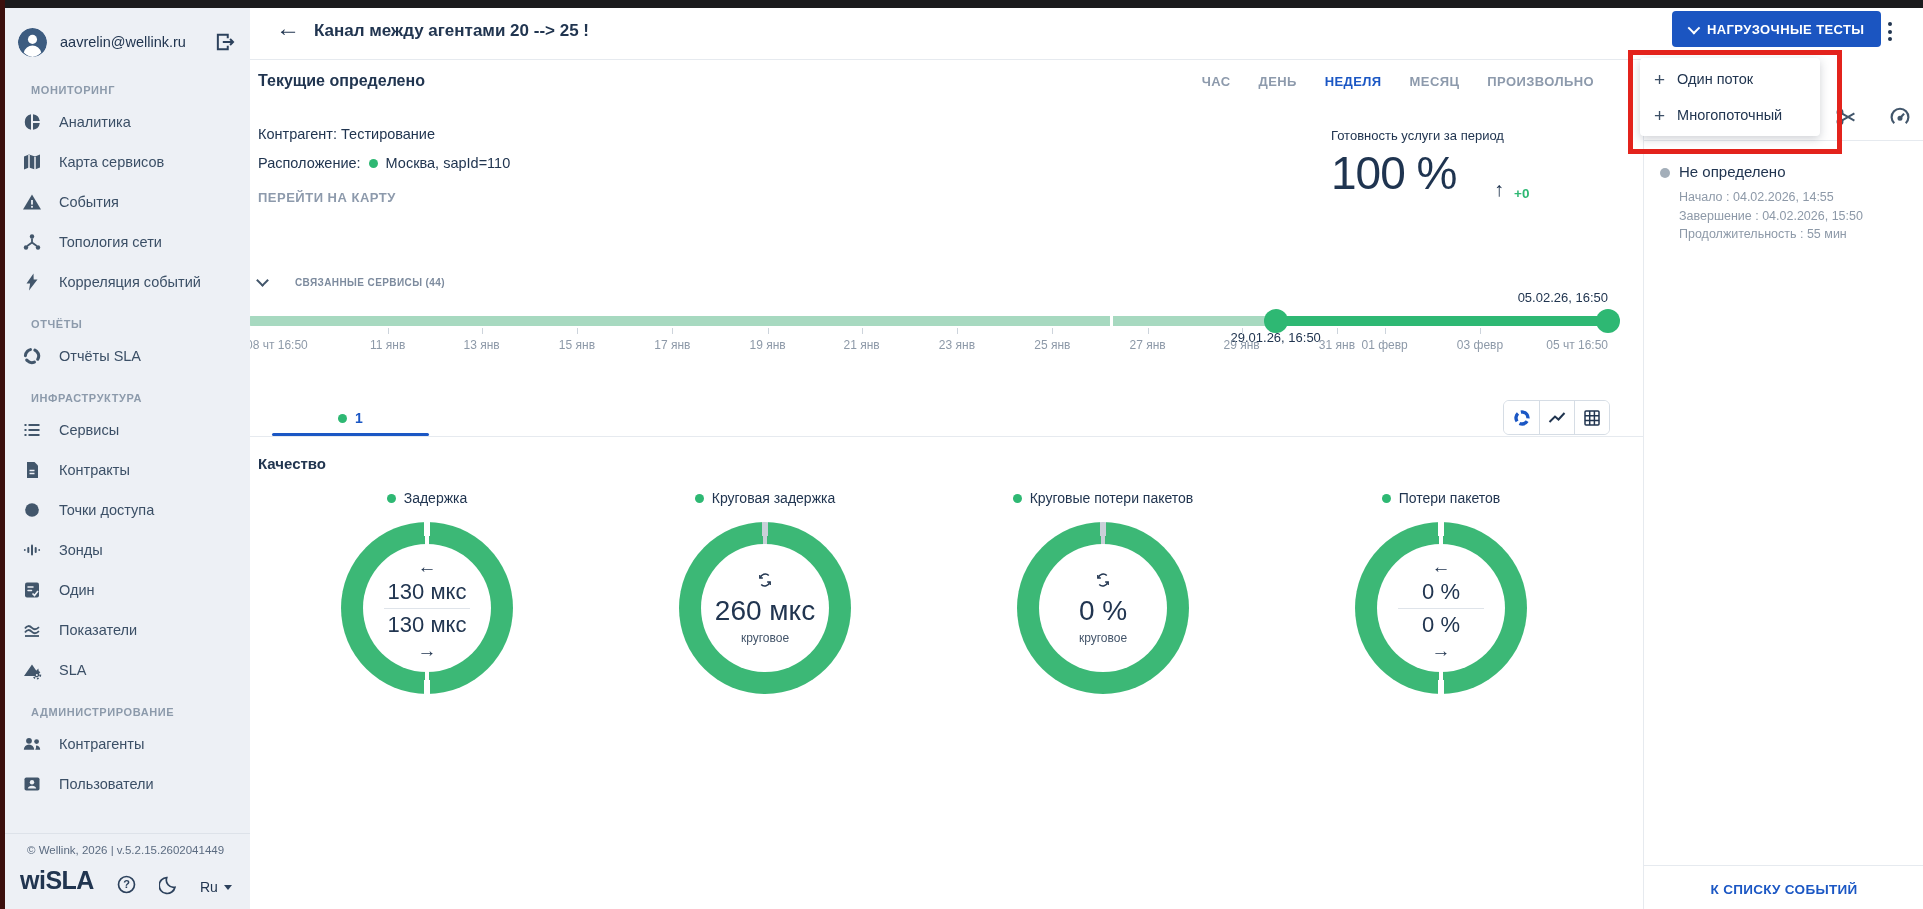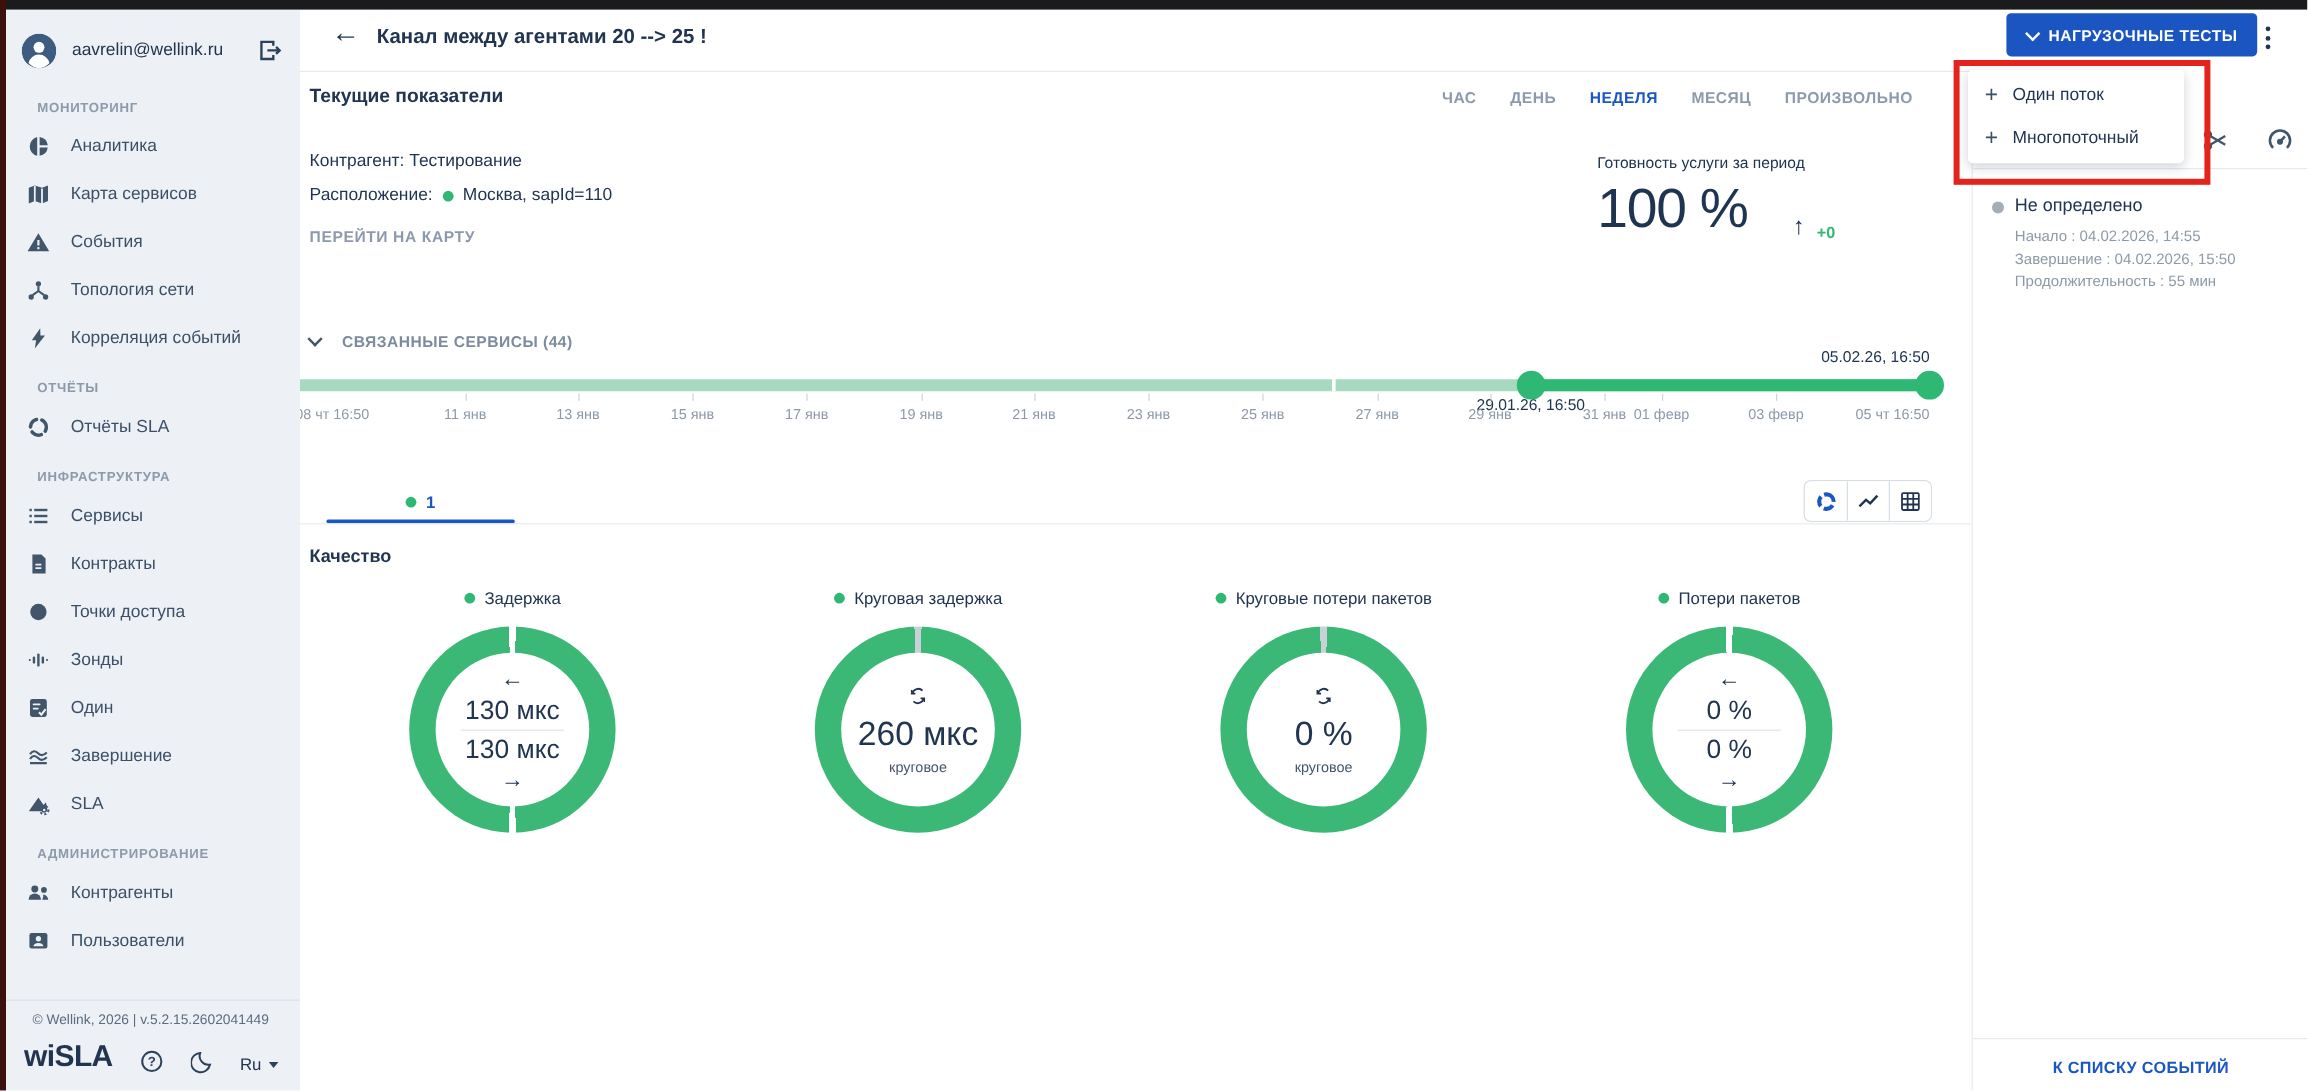--- a/index.html
+++ b/index.html
@@ -44,22 +44,22 @@
   .ptab{font-size:13px;font-weight:700;letter-spacing:.4px;color:#8d9aac;cursor:pointer;}
   .ptab.active{color:#1b57c4;}
   .counterparty{position:absolute;left:258px;top:126px;font-size:14.5px;color:#213550;}
   .loc-row{position:absolute;left:258px;top:155px;display:flex;align-items:center;gap:8px;font-size:14.5px;color:#213550;}
   .gdot{width:9px;height:9px;border-radius:50%;background:#2eb873;display:inline-block;}
   .map-link{position:absolute;left:258px;top:190px;font-size:13px;font-weight:700;letter-spacing:.5px;color:#8d9aac;cursor:pointer;}
   .avail-label{position:absolute;left:1331px;top:128px;font-size:13px;color:#213550;}
   .avail-value{position:absolute;left:1331px;top:146px;font-size:46px;font-weight:500;letter-spacing:-1px;color:#1f3450;}
   .avail-arrow{position:absolute;left:1494px;top:178px;font-size:20px;color:#213550;}
   .avail-delta{position:absolute;left:1514px;top:186px;font-size:13.5px;font-weight:600;color:#2eb873;}
-  .related{position:absolute;left:258px;top:277px;display:flex;align-items:center;gap:18px;cursor:pointer;
-    font-size:13px;font-weight:700;letter-spacing:.4px;color:#7d8b9e;}
+  .related{position:absolute;left:258px;top:277px;display:flex;align-items:center;gap:28px;cursor:pointer;
+    font-size:10px;font-weight:700;letter-spacing:.4px;color:#7d8b9e;}
   .related .chev{color:#42566b;transform:rotate(45deg);margin-top:-4px;}
 
   
   .timeline{position:absolute;left:246px;top:290px;width:1362px;height:72px;}
   .tl-date{position:absolute;top:0;font-size:13px;color:#213550;white-space:nowrap;}
   .tl-date.start{left:75.6%;transform:translateX(-50%);margin-top:40px;}
   .tl-date.end{right:0;}
   .tl-track{position:absolute;left:0;right:0;top:26px;height:10px;border-radius:5px;background:#a7d9c0;cursor:pointer;}
   .tl-sel{position:absolute;left:75.6%;right:0;top:0;bottom:0;background:#2eb873;border-radius:0 5px 5px 0;}
   .tl-gap{position:absolute;left:63.4%;top:0;bottom:0;width:3px;background:#fff;}
@@ -254,21 +254,21 @@
         <span class="s-lbl">Один</span>
       </div>
       <div class="s-item">
         <span class="s-icn">
             <svg viewBox="0 0 20 20" width="20" height="20" fill="none" stroke="#42566b" stroke-width="1.8">
               <path d="M3 8.5c2-3.2 4.5-3.2 7-.6 2 2 4.5 1.6 7-.8"></path>
               <path d="M3 12.5c2-3.2 4.5-3.2 7-.6 2 2 4.5 1.6 7-.8"></path>
               <path d="M3 16h14"></path>
             </svg>
           </span>
-        <span class="s-lbl">Завершение</span>
+        <span class="s-lbl">Показатели</span>
       </div>
       <div class="s-item">
         <span class="s-icn">
             <svg viewBox="0 0 20 20" width="20" height="20" fill="#42566b">
               <path d="M2 16 10 4.5l4.3 6.3 2-2.3 1.4 7.5Z"></path>
               <circle cx="14.8" cy="15" r="3.6" fill="none" stroke="#42566b" stroke-width="1.6" stroke-dasharray="1.8 1.8"></circle>
               <circle cx="14.8" cy="15" r="2.2"></circle>
               <circle cx="14.8" cy="15" r="1" fill="#edf0f5"></circle>
             </svg>
           </span>
@@ -329,21 +329,21 @@
     <i class="chev"></i>
     <span>НАГРУЗОЧНЫЕ ТЕСТЫ</span>
   </button>
   <div class="kebab">
       <i></i>
       <i></i>
       <i></i>
     </div>
   <div class="hdr-div"></div>
 
-  <div class="ov-title">Текущие показатели</div>
+  <div class="ov-title">Текущие определено</div>
   <div class="period-tabs">
     <span class="ptab">ЧАС</span>
     <span class="ptab">ДЕНЬ</span>
     <span class="ptab active">НЕДЕЛЯ</span>
     <span class="ptab">МЕСЯЦ</span>
     <span class="ptab">ПРОИЗВОЛЬНО</span>
   </div>
   <div class="counterparty">Контрагент: Тестирование</div>
   <div class="loc-row">
     <span>Расположение:</span>

